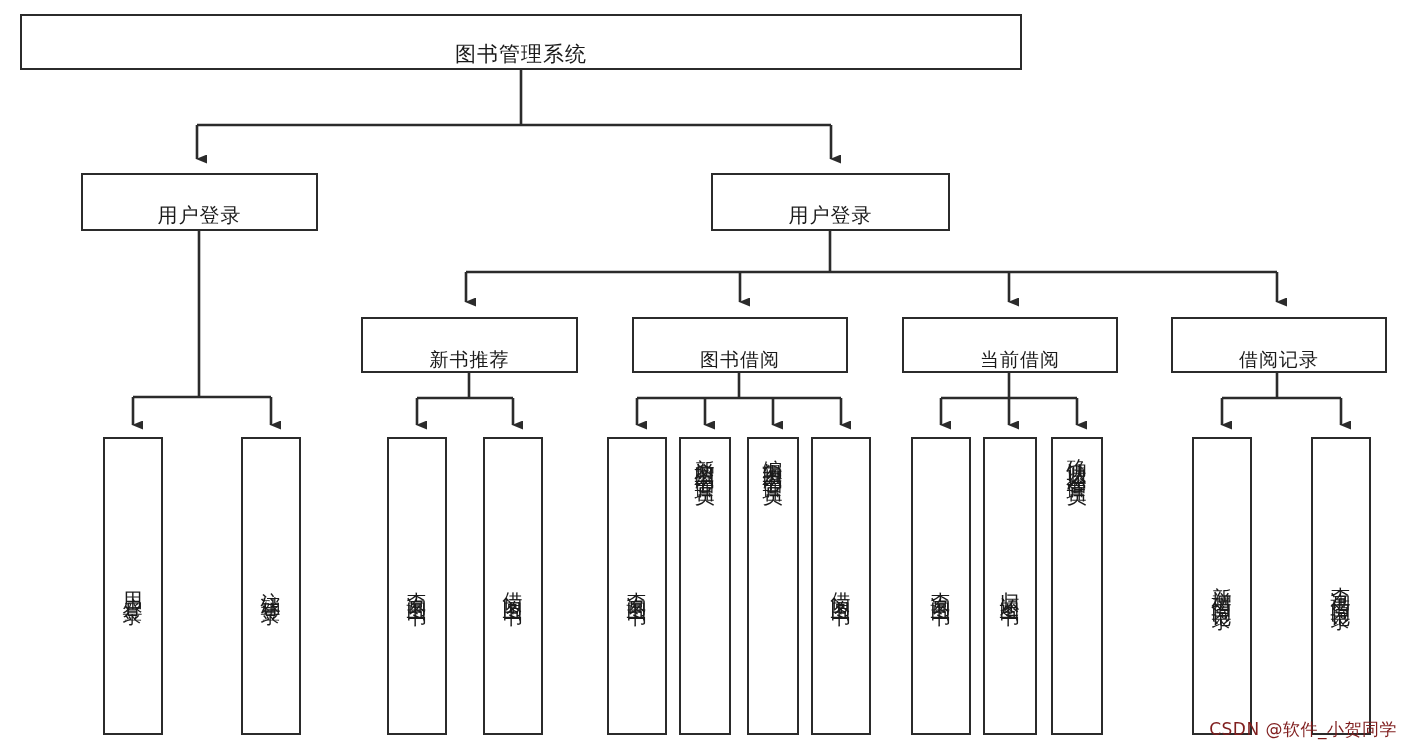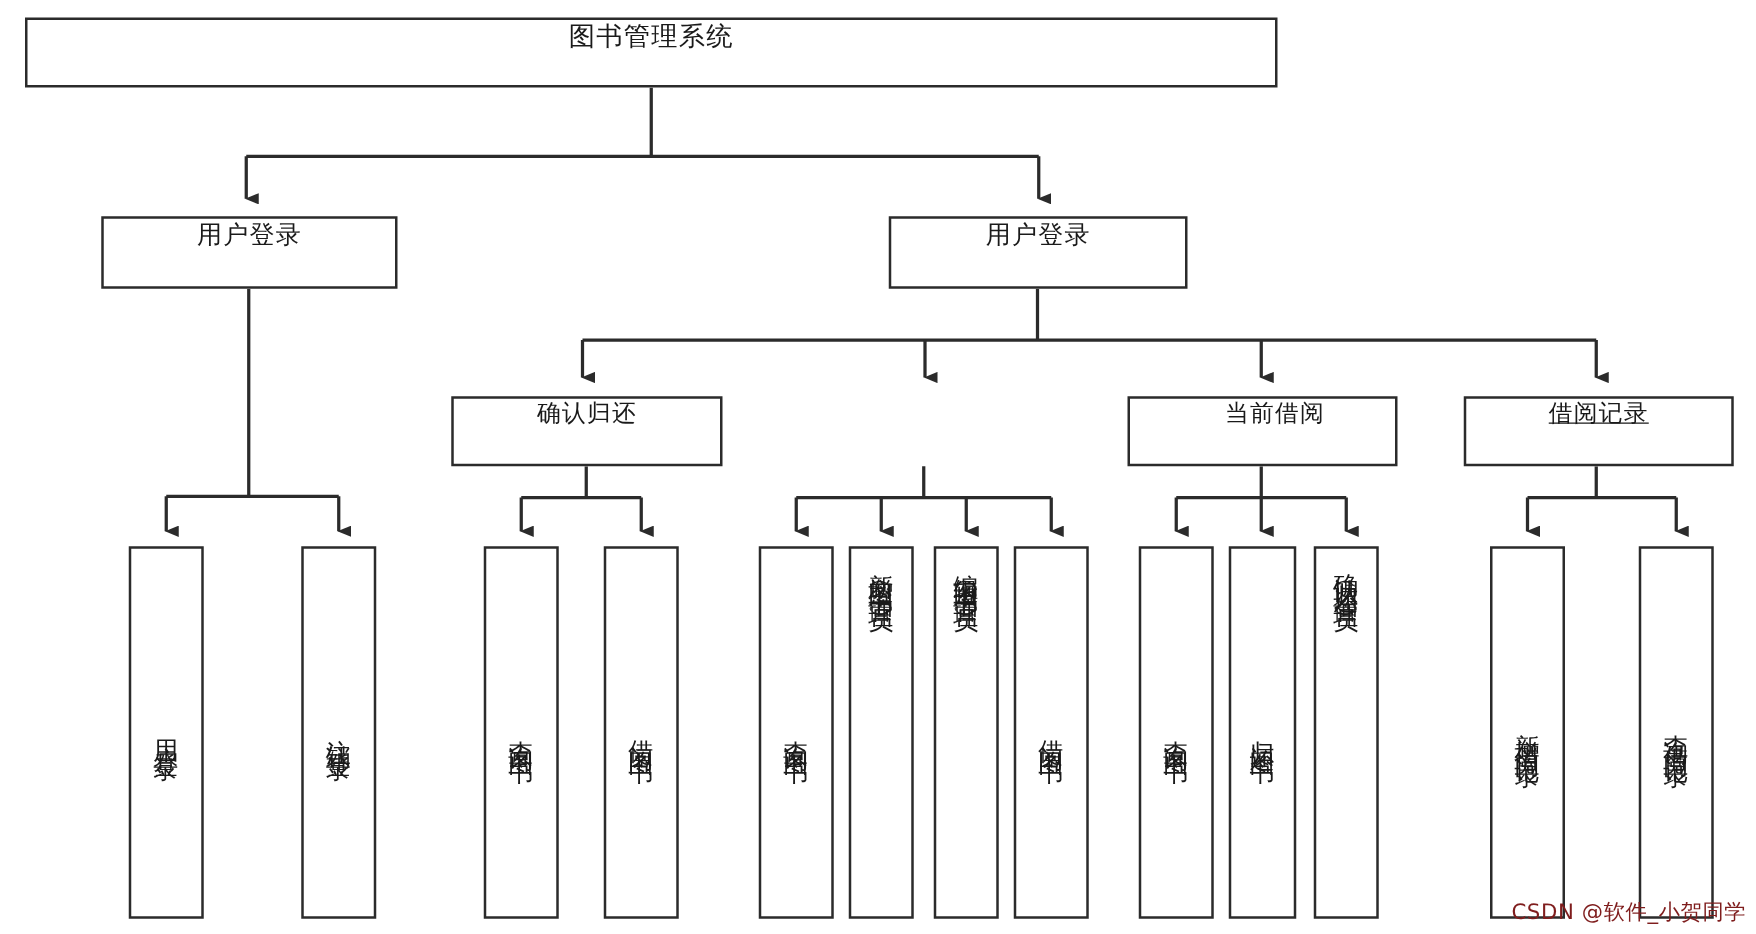--- a/index.html
+++ b/index.html
@@ -28,21 +28,21 @@
     z-index: 1;
   }
   
   .node {
     position: absolute;
     z-index: 2;
     box-sizing: border-box;
     border: 2px solid #2b2b2b;
     background: #ffffff;
     display: flex;
-    align-items: flex-start;
+    align-items: flex-end;
     justify-content: center;
     color: #1a1a1a;
   }
   .node-label {
     display: block;
     text-align: center;
     line-height: 1.28;
     white-space: pre;
   }
   
@@ -150,26 +150,29 @@
   </div>
 
   <div class="node horiz tier1" style="left:81px; top:173px; width:237px; height:58px;">
     <span class="node-label">用户登录</span>
   </div>
   <div class="node horiz tier1" style="left:711px; top:173px; width:239px; height:58px;">
     <span class="node-label">用户登录</span>
   </div>
 
   <div class="node horiz tier2" style="left:361px; top:317px; width:217px; height:56px;">
-    <span class="node-label">确认归还</span>
+    <span class="node-label">新书推荐</span>
+  </div>
+  <div class="node horiz tier2" style="left:632px; top:317px; width:216px; height:56px;">
+    <span class="node-label">图书借阅</span>
   </div>
   <div class="node horiz tier2" style="left:902px; top:317px; width:216px; height:56px;padding-left:20px;">
     <span class="node-label">当前借阅</span>
   </div>
-  <div class="node horiz tier2" style="left:1171px; top:317px; width:216px; height:56px;text-decoration:underline;">
+  <div class="node horiz tier2" style="left:1171px; top:317px; width:216px; height:56px;">
     <span class="node-label">借阅记录</span>
   </div>
 
   <div class="node vert" style="left:103px; top:437px; width:60px; height:298px;">
     <span class="node-label">用户登录</span>
   </div>
   <div class="node vert" style="left:241px; top:437px; width:60px; height:298px;">
     <span class="node-label">注销登录</span>
   </div>
 

